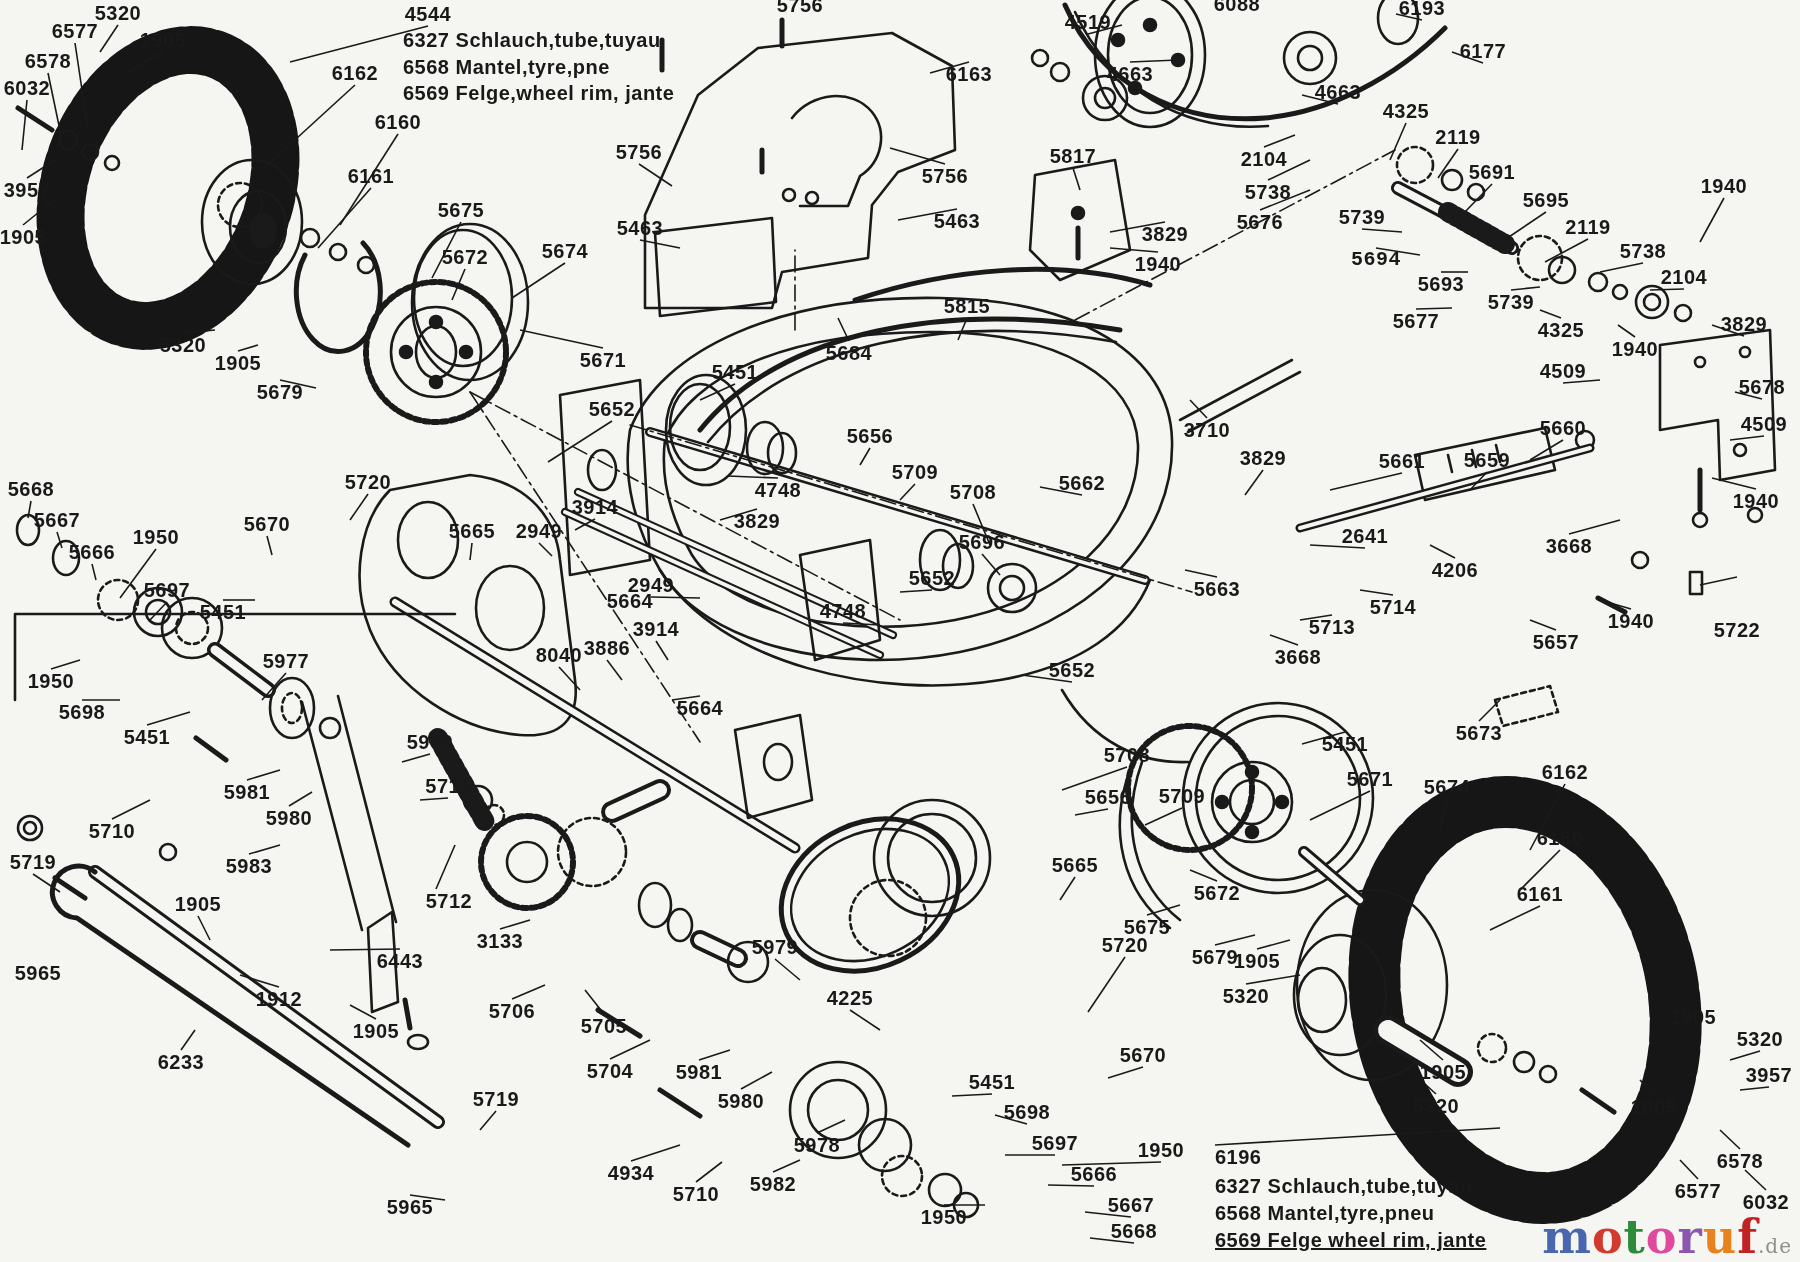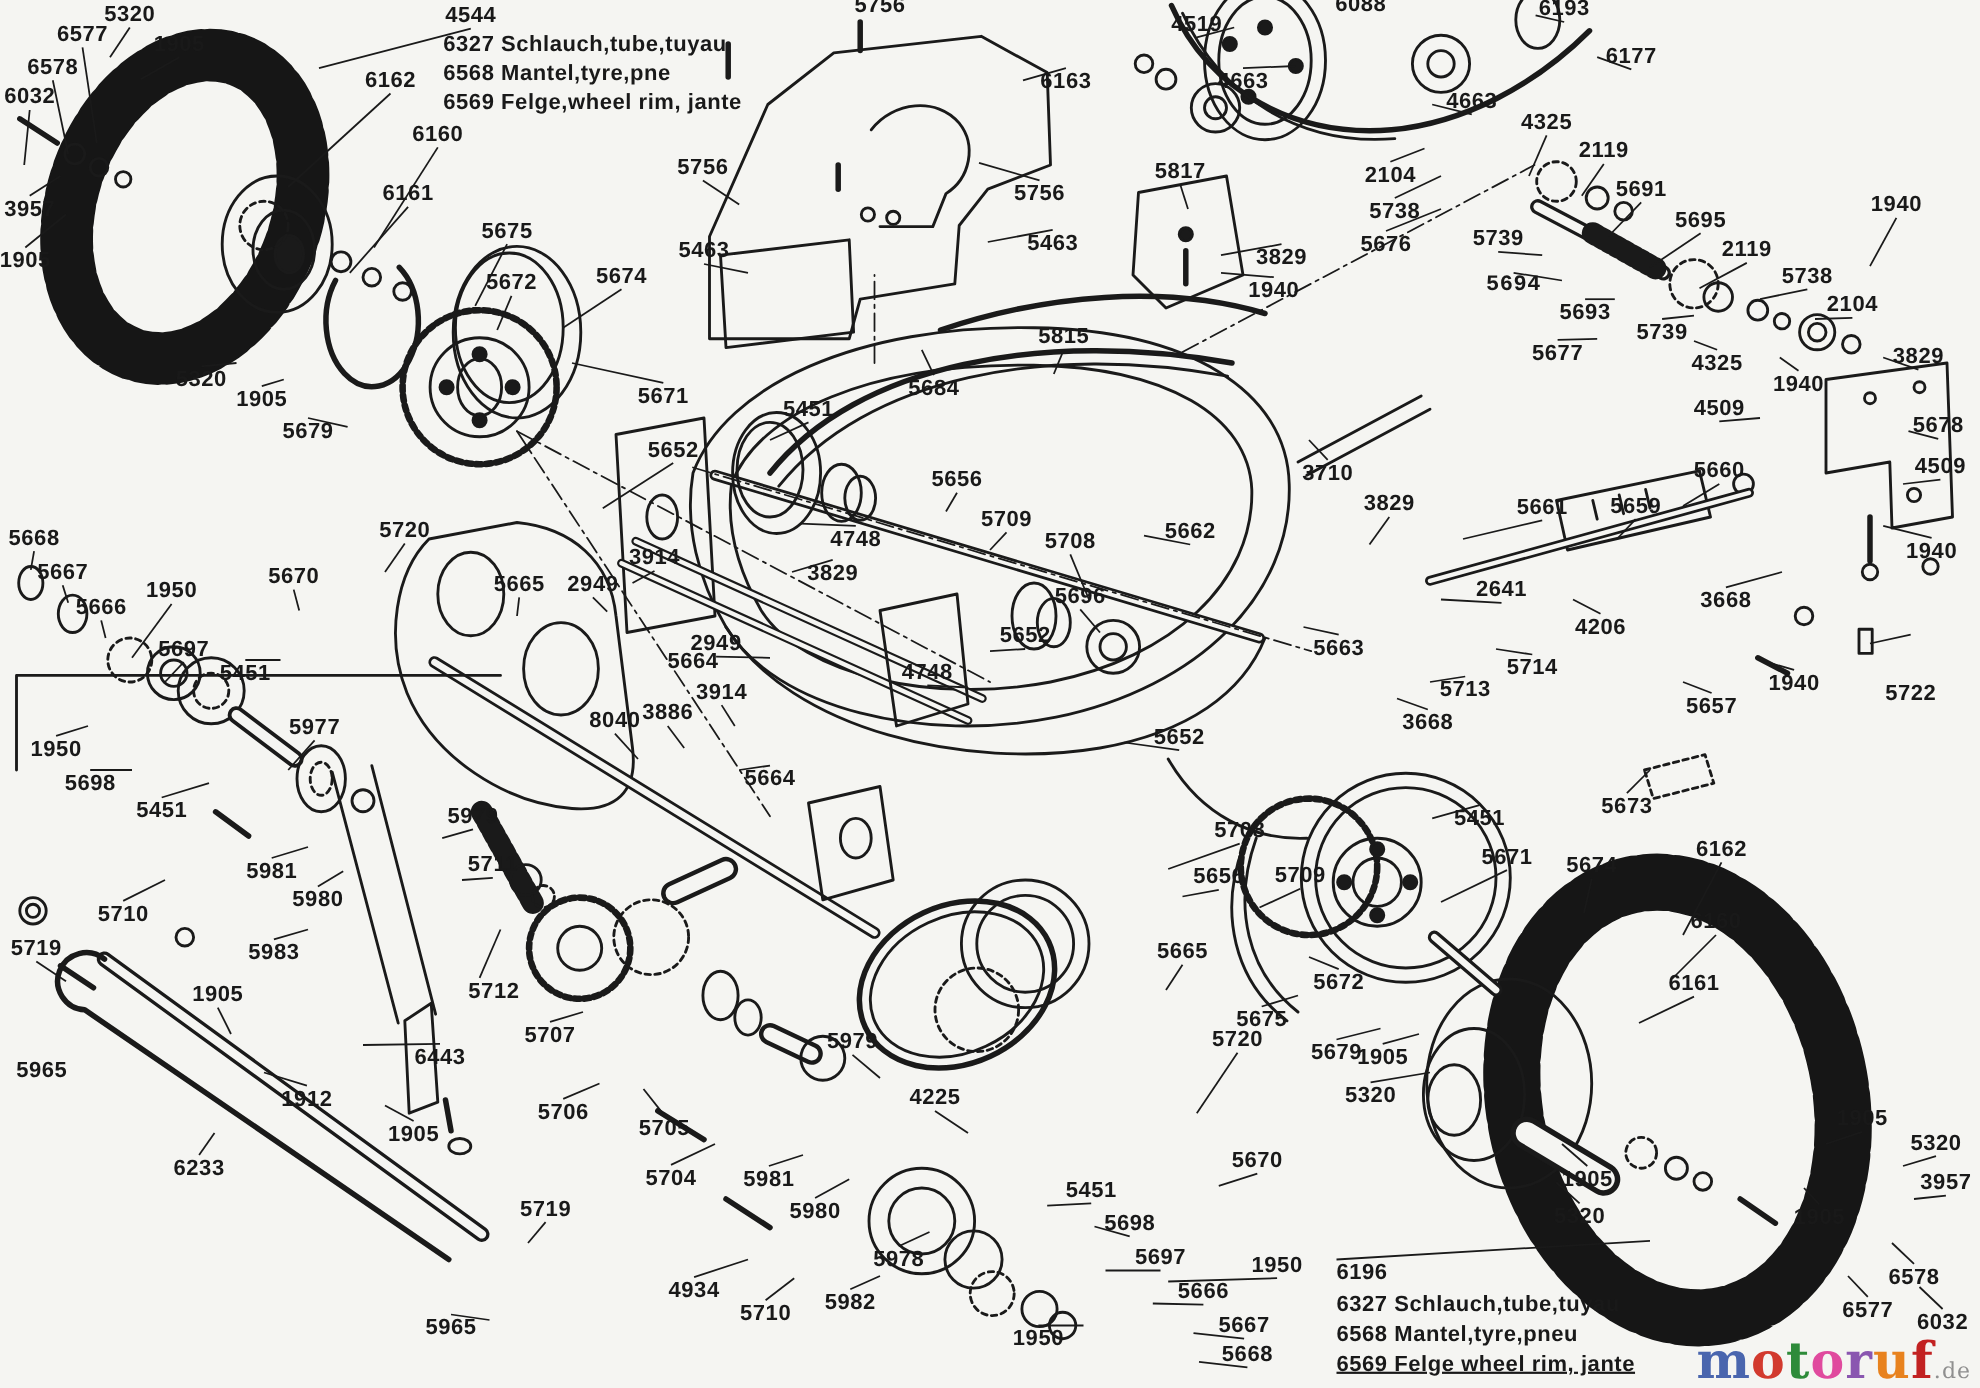--- a/index.html
+++ b/index.html
@@ -532,21 +532,21 @@
       <div class="lbl" style="left: 430px; top: 742px;">5979</div>
       <div class="lbl" style="left: 448px; top: 786px;">5711</div>
       <div class="lbl" style="left: 449px; top: 901px;">5712</div>
       <div class="lbl" style="left: 38px; top: 973px;">5965</div>
       <div class="lbl" style="left: 400px; top: 961px;">6443</div>
       <div class="lbl" style="left: 279px; top: 999px;">1912</div>
       <div class="lbl" style="left: 376px; top: 1031px;">1905</div>
       <div class="lbl" style="left: 181px; top: 1062px;">6233</div>
       <div class="lbl" style="left: 410px; top: 1207px;">5965</div>
       <div class="lbl" style="left: 496px; top: 1099px;">5719</div>
-      <div class="lbl" style="left: 500px; top: 941px;">5707</div>
+      <div class="lbl" style="left: 500px; top: 941px;">3133</div>
       <div class="lbl" style="left: 512px; top: 1011px;">5706</div>
       <div class="lbl" style="left: 604px; top: 1026px;">5705</div>
       <div class="lbl" style="left: 610px; top: 1071px;">5704</div>
       <div class="lbl" style="left: 699px; top: 1072px;">5981</div>
       <div class="lbl" style="left: 741px; top: 1101px;">5980</div>
       <div class="lbl" style="left: 817px; top: 1145px;">5978</div>
       <div class="lbl" style="left: 631px; top: 1173px;">4934</div>
       <div class="lbl" style="left: 696px; top: 1194px;">5710</div>
       <div class="lbl" style="left: 773px; top: 1184px;">5982</div>
       <div class="lbl" style="left: 775px; top: 947px;">5979</div>

